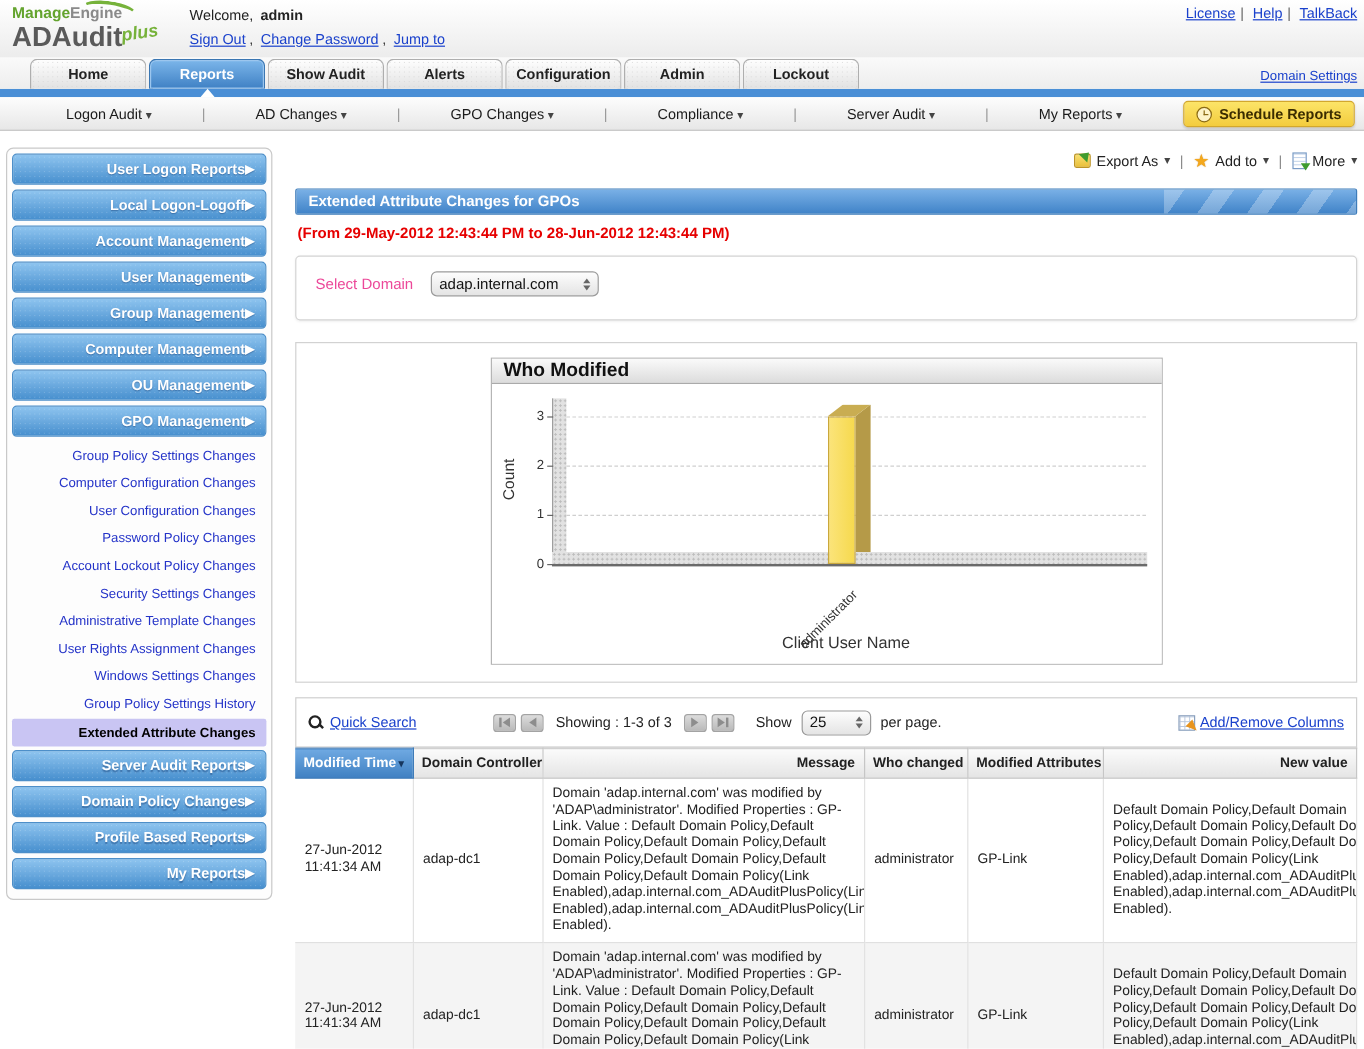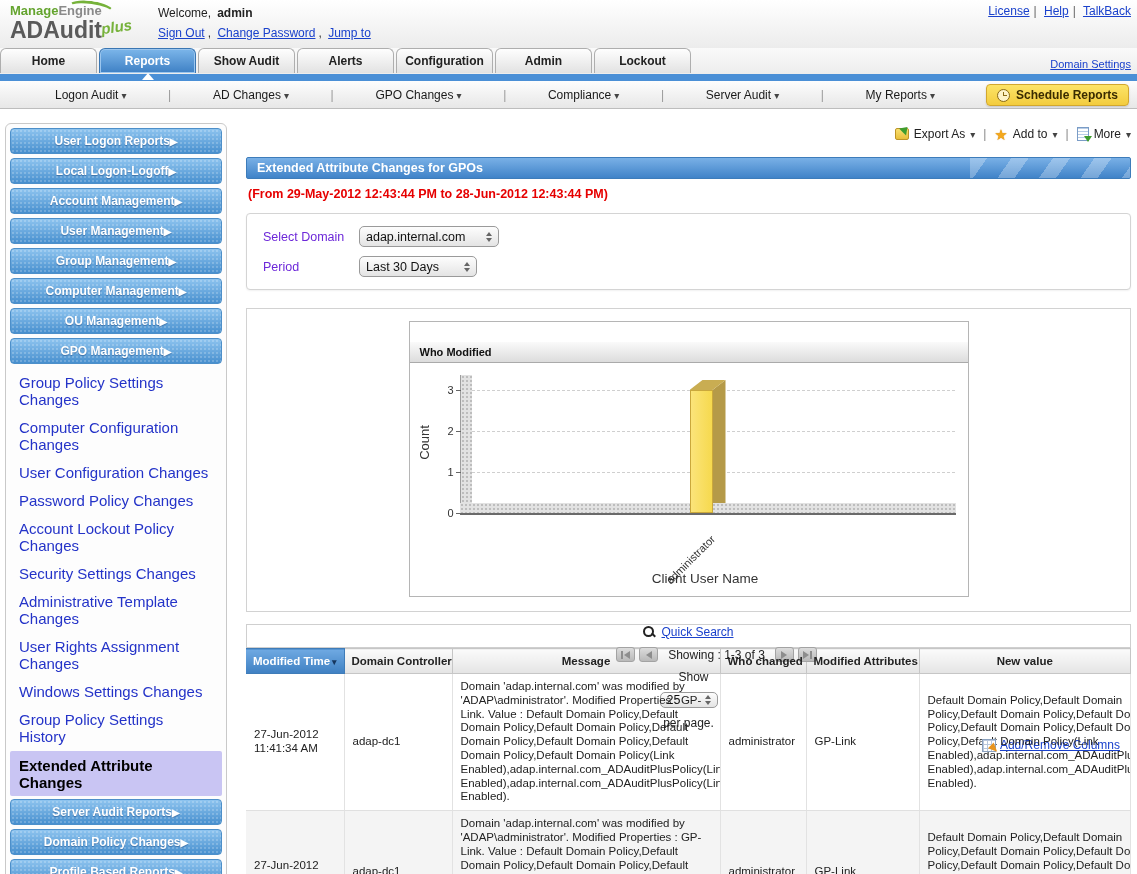--- a/index.html
+++ b/index.html
@@ -17,21 +17,21 @@
   .logo .prod { font-size:23px; font-weight:bold; color:#5a5a5a; letter-spacing:0px; }
   .logo .plus { color:#76b23a; font-size:15px; font-weight:bold; font-style:italic; display:inline-block; transform:rotate(-8deg) translateY(-6px); }
   .welcome { position:absolute; left:158px; top:6px; }
   .welcome .u { font-weight:bold; margin-left:6px; }
   .hdrlinks { position:absolute; left:158px; top:26px; }
   .hdrlinks .sep { color:#333; margin:0 3px; text-decoration:none; }
   .toplinks { position:absolute; right:6px; top:4px; }
   .toplinks .sep { color:#666; margin:0 4px; }
 
   
-  .tabrow { position:relative; height:26px; background:linear-gradient(#fafafa,#ededed); padding-left:0; display:flex; align-items:flex-start; }
+  .tabrow { position:relative; height:26px; background:linear-gradient(#fafafa,#ededed); padding-left:25px; display:flex; align-items:center; }
   .tab { width:97px; height:25px; margin-right:2px; border:1px solid #aeaeae; border-bottom:none;
     border-radius:6px 6px 0 0; background:linear-gradient(#fefefe,#e2e2e2);
     background-image:radial-gradient(#d9d9d9 0.6px, transparent 0.7px),linear-gradient(#fefefe,#e2e2e2); background-size:4px 4px,100% 100%;
     display:flex; align-items:center; justify-content:center; font-weight:bold; color:#222; cursor:pointer; position:relative; }
   .tab.active { background:linear-gradient(#7cb6ea,#3e80c4); border-color:#3a76b2; color:#fff; z-index:2;
     box-shadow:0 0 0 1px #9cc6ee inset; }
   .tab.active::after { content:""; position:absolute; left:50%; bottom:-7px; margin-left:-6px;
     border-left:6px solid transparent; border-right:6px solid transparent; border-bottom:7px solid #ffffff; z-index:3; }
   .domset { position:absolute; right:6px; bottom:4px; font-size:11px; }
   .bluestrip { height:7px; background:#4a8fd6; }
@@ -51,24 +51,24 @@
   .clock::after { content:""; position:absolute; left:5px; top:5px; width:4px; height:1.5px; background:#8a6a14; }
 
   
   .content { display:flex; align-items:flex-start; padding-top:14px; }
 
   
   .sidebar { margin-left:5px; width:222px; background:#fdfdfd; border:1px solid #c9c9c9; border-radius:6px; padding:4px; flex:none; }
   .sb-header { height:26px; margin-bottom:4px; border:1px solid #4d8fc9; border-radius:4px;
     background:linear-gradient(#8ec4ef,#478fce);
     background-image:radial-gradient(rgba(255,255,255,.22) 0.7px, transparent 0.8px),linear-gradient(#8ec4ef,#478fce); background-size:4px 4px,100% 100%;
-    color:#fff; font-weight:bold; font-size:12px; display:flex; align-items:center; justify-content:center;
+    color:#fff; font-weight:bold; font-size:12px; display:flex; align-items:center; justify-content:flex-end;
     padding:0 9px; cursor:pointer; text-shadow:0 1px 1px rgba(0,30,80,.35); }
   .sb-header .arr { font-size:10px; color:#fff; }
-  .sb-link { padding:6px 9px 5px; font-size:15px; color:#2433c8; cursor:pointer; }
+  .sb-link { padding:6px 9px 5px; font-size:11px; color:#2433c8; cursor:pointer;text-align:right; }
   .sb-link.selected { background:#c9c5f3; color:#000; font-weight:bold; border-radius:2px; margin:1px 0 3px; }
 
   
   .main { flex:1; margin-left:19px; margin-right:6px; position:relative; min-width:0; }
   .toolbar { display:flex; justify-content:flex-end; align-items:center; gap:6px; height:22px; margin-bottom:12px; font-size:12px; color:#222;text-align:center; }
   .tool { display:flex; align-items:center; gap:5px; cursor:pointer; }
   .tool .caret { font-size:10px; color:#444; }
   .tb-sep { color:#888; margin:0 2px; }
   .ic-export { width:14px; height:12px; background:linear-gradient(#f9e070,#e9bf3a); border:1px solid #bd9426; border-radius:2px; position:relative; }
   .ic-export::after { content:""; position:absolute; right:-2px; top:-3px; border-left:5px solid transparent; border-right:5px solid transparent; border-bottom:7px solid #3f9c2e; transform:rotate(45deg); }
@@ -78,70 +78,70 @@
   .ic-more::after { content:""; position:absolute; right:-4px; bottom:-2px; border-left:4px solid transparent; border-right:4px solid transparent; border-top:6px solid #3f9c2e; }
 
   .titlebar { position:relative; height:22px; background:linear-gradient(#79b0e6,#4083c8); border:1px solid #3d7cba; border-radius:2px;
     color:#fff; font-weight:bold; font-size:12.5px; display:flex; align-items:center; padding:0 10px; overflow:hidden; }
   .titlebar::after { content:""; position:absolute; right:0; top:0; width:160px; height:100%;
     background:repeating-linear-gradient(125deg, rgba(255,255,255,.28) 0 14px, transparent 14px 34px); }
   .daterange { color:#e60000; font-weight:bold; font-size:12.5px; margin:8px 0 12px 2px; }
 
   .filterbox { border:1px solid #d4d4d4; border-radius:4px; padding:12px 16px 10px; margin-bottom:18px; background:#fff; box-shadow:0 1px 2px rgba(0,0,0,.06); }
   .frow { display:flex; align-items:center; margin-bottom:9px; }
-  .frow label { width:96px; font-size:12.5px; color:#6d28d9; }
+  .frow label { width:96px; font-size:12.5px; color:#ec4899; }
   .select { height:21px; border:1px solid #9a9a9a; border-radius:5px; background:linear-gradient(#fdfdfd,#e4e4e4);
     display:flex; align-items:center; padding:0 6px; font-size:12.5px; color:#111; cursor:pointer; gap:10px; }
   .stepper { margin-left:auto; display:flex; flex-direction:column; gap:2px; }
   .stepper .up { border-left:3.5px solid transparent; border-right:3.5px solid transparent; border-bottom:4px solid #666; }
   .stepper .dn { border-left:3.5px solid transparent; border-right:3.5px solid transparent; border-top:4px solid #666; }
 
   
   .chartpanel { border:1px solid #d2d2d2; padding:12px 0 14px; margin-bottom:12px; background:#fff; }
   .chartbox { width:560px; margin:0 auto; border:1px solid #b5b5b5; }
   .chart-title { height:21px; background:linear-gradient(#fafafa,#dcdcdc); border-bottom:1px solid #aaa;
-    font-weight:bold; font-size:11px; color:#111; display:flex; align-items:center; padding:0 10px;margin-top:20px; }
+    font-weight:bold; font-size:16px; color:#111; display:flex; align-items:center; padding:0 10px; }
   .chart-body { position:relative; height:233px; background:#fff; overflow:hidden; }
   .dotted { background-color:#e2e2e2; background-image:radial-gradient(#bdbdbd 0.8px, transparent 0.9px); background-size:4px 4px; }
   .wall { position:absolute; left:50px; top:12px; width:12px; height:139px; border-left:1px solid #9e9e9e; }
   .floor { position:absolute; left:50px; top:140px; width:496px; height:11px; }
   .gline { position:absolute; left:62px; width:483px; border-top:1px dashed #cfcfcf; }
   .axis0 { position:absolute; left:50px; top:150px; width:496px; height:2px; background:#6a6a6a; }
   .ytick { position:absolute; width:30px; text-align:right; font-size:11px; color:#333; left:14px; }
   .ytickmark { position:absolute; left:46px; width:5px; border-top:1px solid #666; }
   .ylab { position:absolute; left:-26px; top:72px; width:80px; text-align:center; font-size:13px; color:#333; transform:rotate(-90deg); }
   .xlab { position:absolute; left:54px; top:208px; width:483px; text-align:center; font-size:13.5px; color:#333; }
   .bar-front { position:absolute; background:linear-gradient(90deg,#fbe47a,#f6d94e); border:1px solid #caa83c; }
   .bar-side { position:absolute; background:#b59a48; }
   .bar-top { position:absolute; background:#c9ad52; }
   .catlab { position:absolute; font-size:11px; color:#333; transform:rotate(-45deg); transform-origin:100% 50%; text-align:right; width:120px; }
 
   
-  .pagerbar { border:1px solid #cfcfcf; background:#fff; height:24px; display:flex; align-items:center; padding:0 10px; gap:8px;flex-direction:column; }
+  .pagerbar { border:1px solid #cfcfcf; background:#fff; height:42px; display:flex; align-items:center; padding:0 10px; gap:8px; }
   .qsearch { display:flex; align-items:center; gap:5px; }
   .ic-mag { width:13px; height:13px; position:relative; }
   .ic-mag::before { content:""; position:absolute; left:0; top:0; width:7px; height:7px; border:2px solid #222; border-radius:50%; }
   .ic-mag::after { content:""; position:absolute; left:8px; top:8px; width:5px; height:2px; background:#222; transform:rotate(45deg); }
   .pager { display:flex; align-items:center; gap:4px; margin-left:56px; }
   .pbtn { width:19px; height:15px; border:1px solid #a3a3a3; border-radius:3px; background:linear-gradient(#dcdcdc,#b9b9b9);
     display:flex; align-items:center; justify-content:center; gap:1px; cursor:default; }
   .pbtn .tri-l { border-top:4px solid transparent; border-bottom:4px solid transparent; border-right:6px solid #8d8d8d; }
   .pbtn .tri-r { border-top:4px solid transparent; border-bottom:4px solid transparent; border-left:6px solid #8d8d8d; }
   .pbtn .bar { width:2px; height:8px; background:#8d8d8d; }
   .showing { margin:0 6px; color:#222; }
   .show-select { width:58px; }
   .addrem { margin-left:auto; display:flex; align-items:center; gap:4px; }
   .ic-grid { width:14px; height:13px; border:1px solid #8aa0bd; background:#fff;
     background-image:linear-gradient(#b9c7dd 1px, transparent 1px),linear-gradient(90deg,#b9c7dd 1px, transparent 1px); background-size:4px 4px; position:relative; }
   .ic-grid::after { content:""; position:absolute; right:-3px; bottom:-2px; width:0; height:0;
     border-left:4px solid transparent; border-right:4px solid transparent; border-bottom:9px solid #e8941e; transform:rotate(135deg); }
 
   
   table.data { width:100%; border-collapse:collapse; table-layout:fixed; font-size:11.5px; }
-  table.data th { height:25px; text-align:center; font-weight:bold; color:#222; padding:0 7px;
+  table.data th { height:25px; text-align:right; font-weight:bold; color:#222; padding:0 7px;
     background:linear-gradient(#fbfbfb,#e4e4e4); border:1px solid #c6c6c6; border-left:none; white-space:nowrap; overflow:hidden;margin-left:48px; }
   table.data th.sorted { background:linear-gradient(#6fa9e2,#3f80c2); color:#fff; border-color:#3f7cb8; }
   table.data th.sorted .sarr { font-size:9px; margin-left:2px; color:#16365e; }
   table.data td { padding:6px 8px; vertical-align:middle; border-right:1px solid #e2e2e2; border-bottom:1px solid #e0e0e0;
     color:#222; line-height:1.2; overflow:hidden; }
   table.data tr.alt td { background:#f4f4f4; }
   table.data col.c1 { width:98px; } table.data col.c2 { width:108px; } table.data col.c3 { width:268px; }
   table.data col.c4 { width:86px; } table.data col.c5 { width:113px; }
   .nvclip { width:250px; }
 </style>
@@ -289,30 +289,20 @@
     <div class="titlebar">
       <span>Extended Attribute Changes for GPOs</span>
     </div>
     <div class="daterange">(From 29-May-2012 12:43:44 PM to 28-Jun-2012 12:43:44 PM)</div>
 
     <div class="filterbox">
       <div class="frow">
         <label>Select Domain</label>
         <div class="select" style="width:140px">
           <span>adap.internal.com</span>
-          <span class="stepper">
-              <span class="up"></span>
-              <span class="dn"></span>
-            </span>
-        </div>
-      </div>
-      <div class="frow" style="margin-bottom:2px">
-        <label>Period</label>
-        <div class="select" style="width:118px">
-          <span>Last 30 Days</span>
           <span class="stepper">
               <span class="up"></span>
               <span class="dn"></span>
             </span>
         </div>
       </div>
     </div>
 
     <div class="chartpanel">
       <div class="chartbox">

